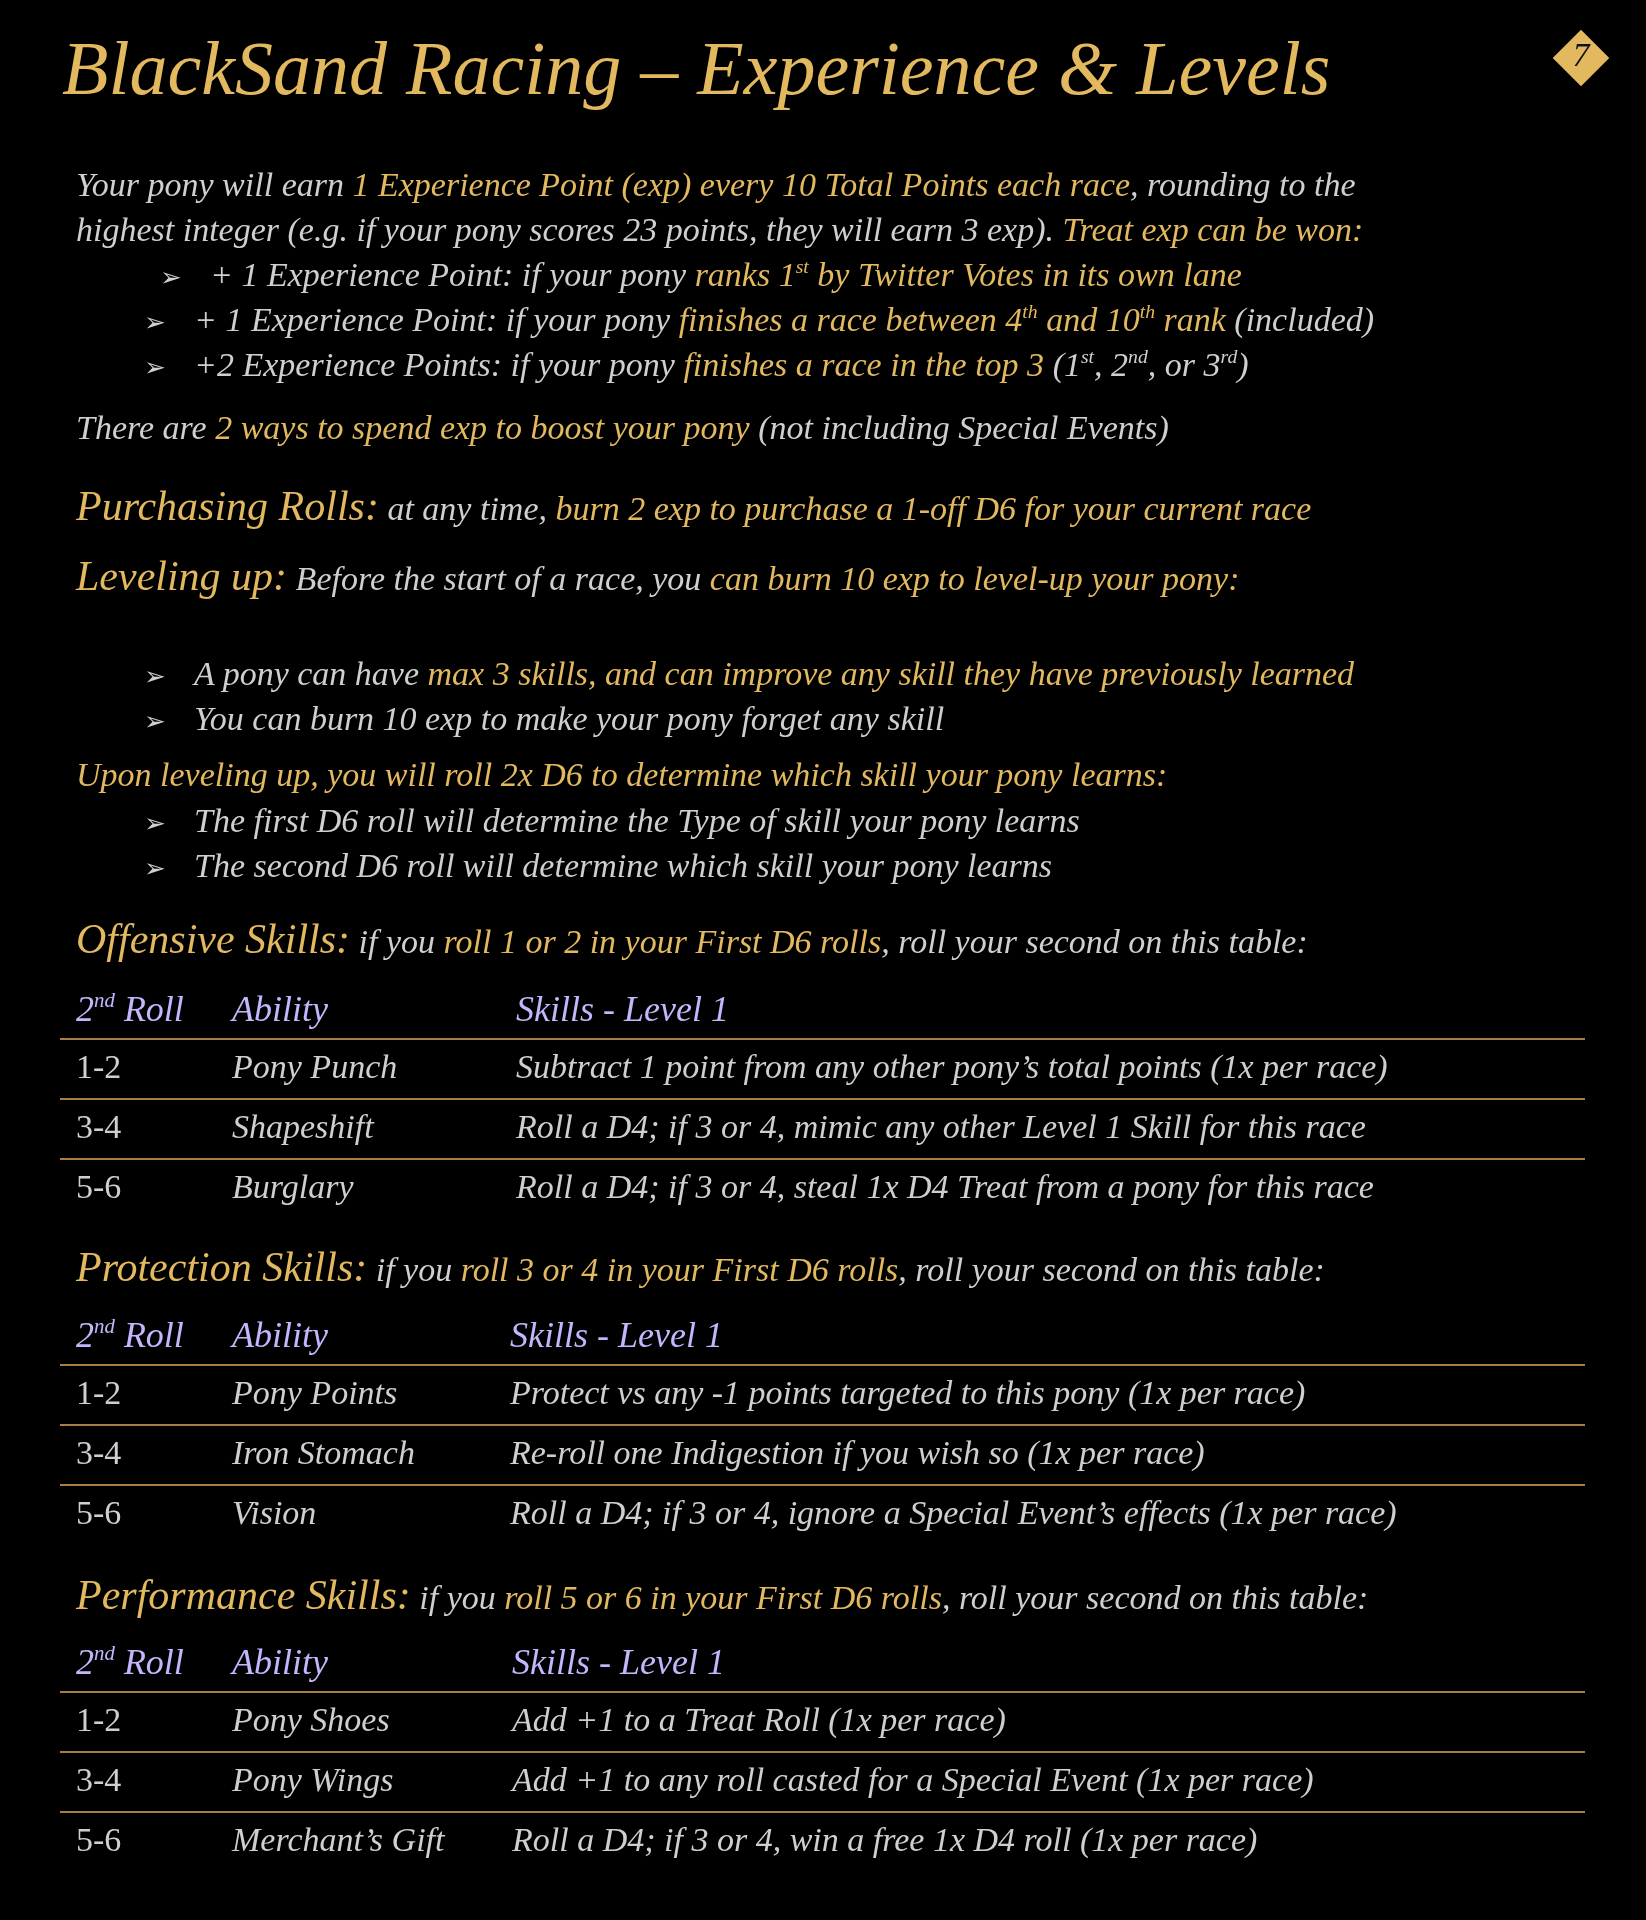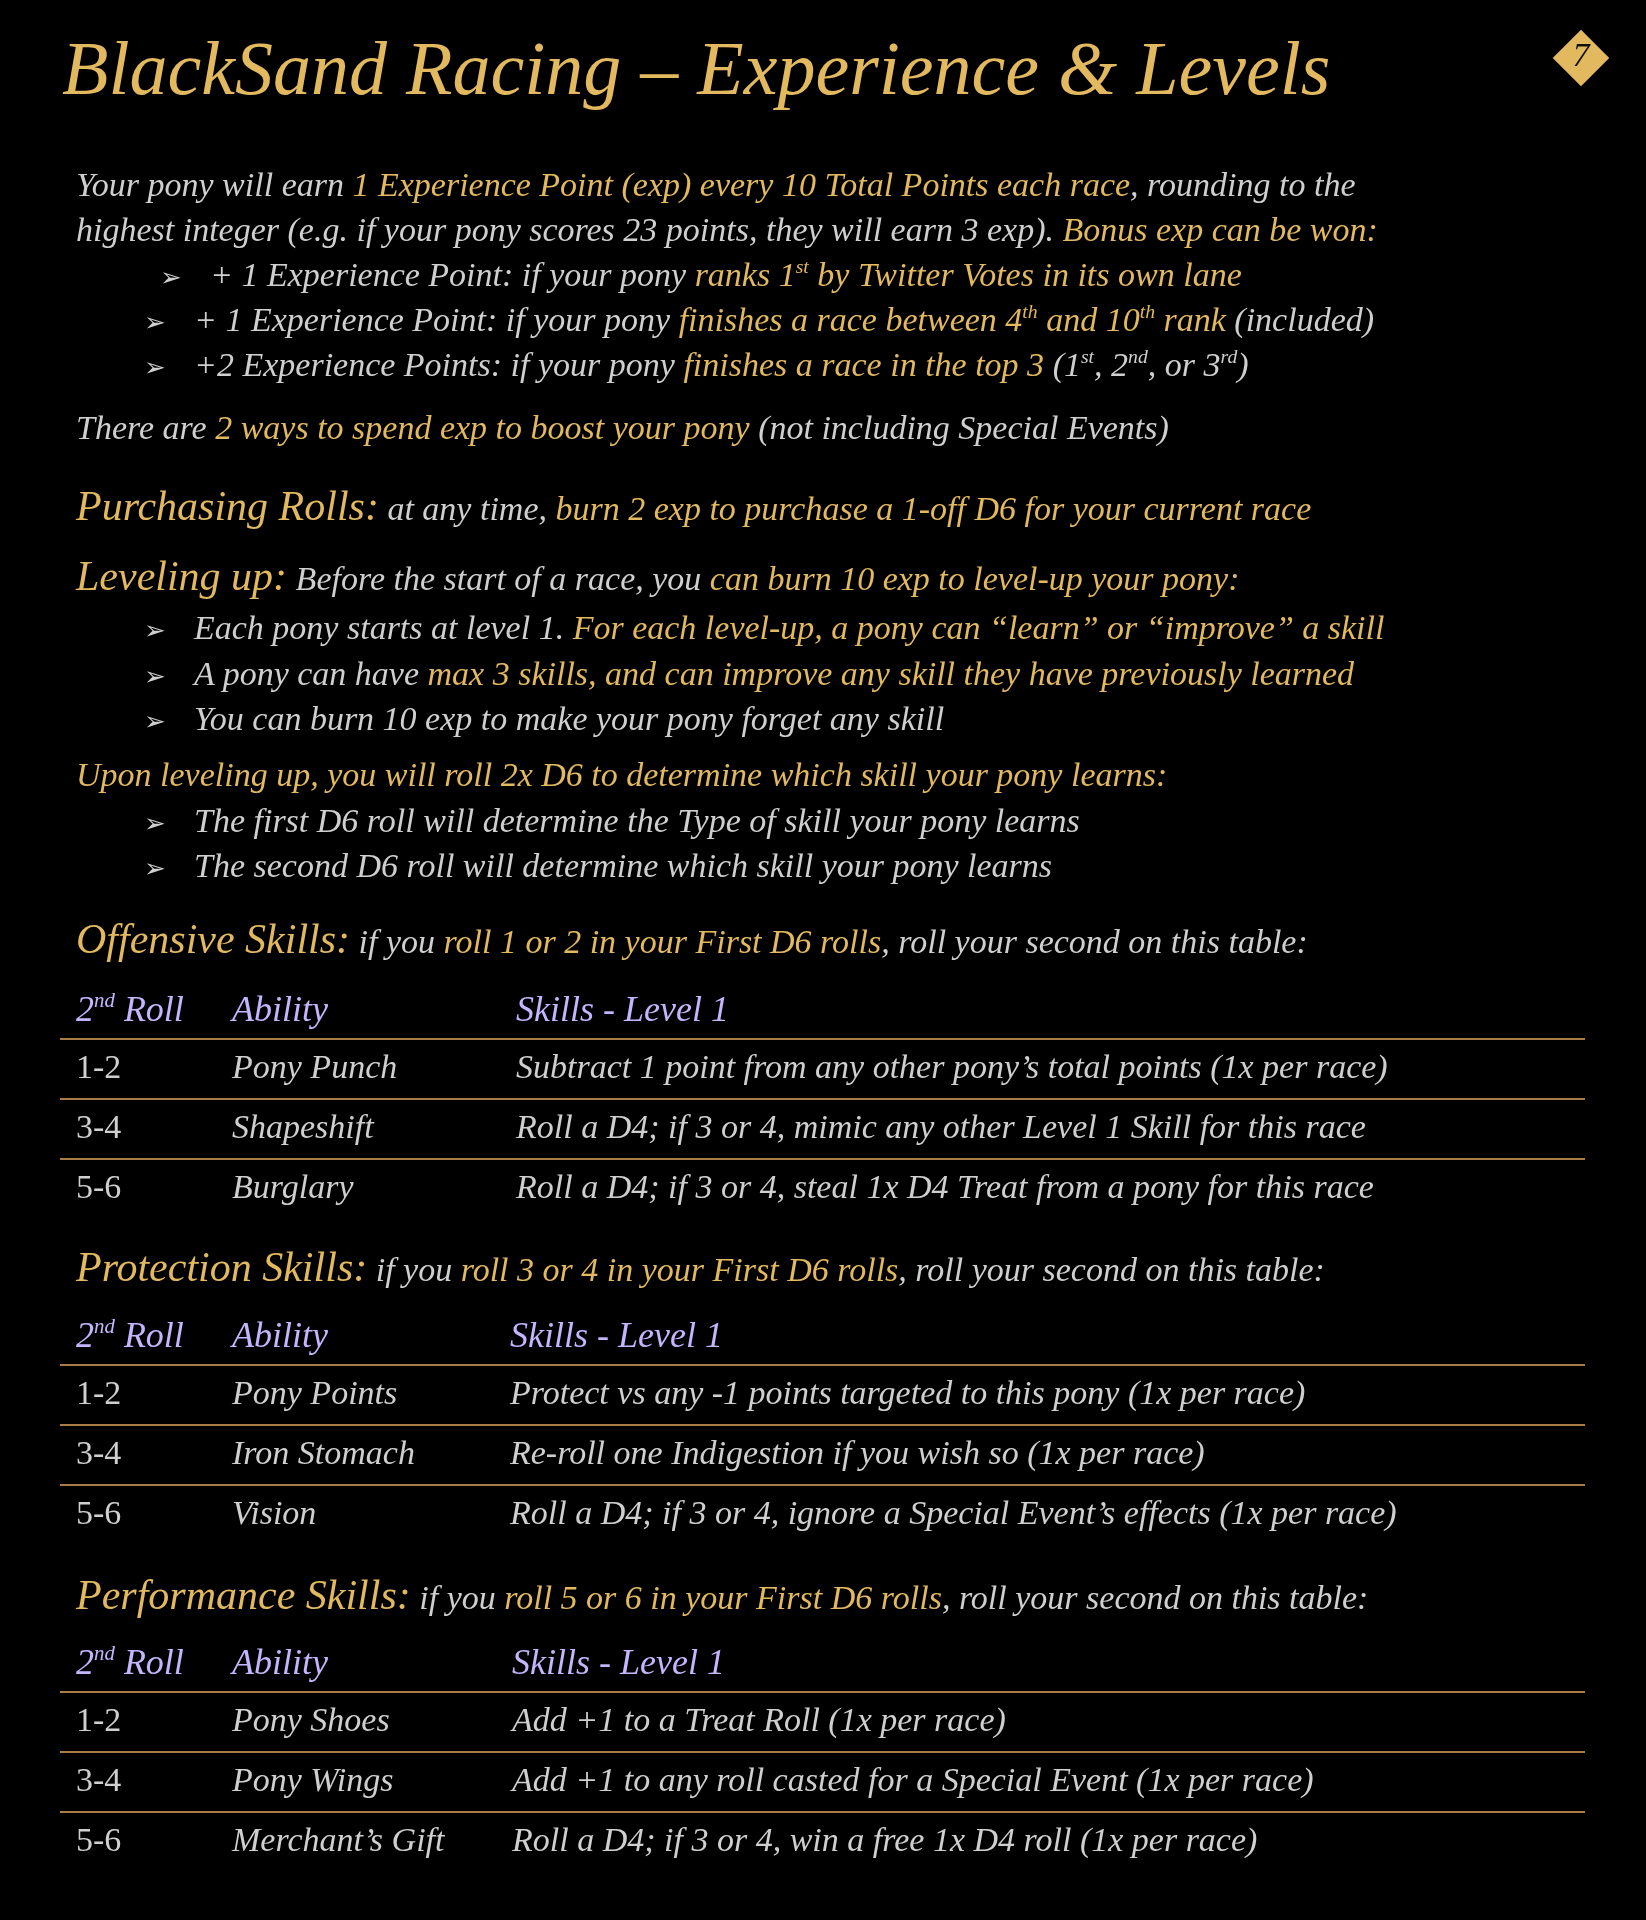--- a/index.html
+++ b/index.html
@@ -81,21 +81,21 @@
   <div class="title">BlackSand Racing – Experience &amp; Levels</div>
   <div class="page-badge">
     <div class="diamond"></div>
     <div class="num">7</div>
   </div>
 
   <div class="para" style="top:162px;">
     <span class="gray">Your pony will earn </span><span class="gold">1 Experience Point (exp) every 10 Total Points each race</span><span class="gray">, rounding to the</span>
   </div>
   <div class="para" style="top:207px;">
-    <span class="gray">highest integer (e.g. if your pony scores 23 points, they will earn 3 exp). </span><span class="gold">Bonus exp can be won:</span>
+    <span class="gray">highest integer (e.g. if your pony scores 23 points, they will earn 3 exp). </span><span class="gold">Treat exp can be won:</span>
   </div>
 
   <div class="bullet" style="top:252px;margin-left:16px;">
     <span class="arrow">➢</span><span class="gray">+ 1 Experience Point: if your pony </span><span class="gold">ranks 1</span><sup class="gold">st</sup><span class="gold"> by Twitter Votes in its own lane</span>
   </div>
   <div class="bullet" style="top:297px;">
     <span class="arrow">➢</span><span class="gray">+ 1 Experience Point: if your pony </span><span class="gold">finishes a race between 4</span><sup class="gold">th</sup><span class="gold"> and 10</span><sup class="gold">th</sup><span class="gold"> rank</span><span class="gray"> (included)</span>
   </div>
   <div class="bullet" style="top:342px;">
     <span class="arrow">➢</span><span class="gray">+2 Experience Points: if your pony </span><span class="gold">finishes a race in the top 3</span><span class="gray"> (1</span><sup class="gray">st</sup><span class="gray">, 2</span><sup class="gray">nd</sup><span class="gray">, or 3</span><sup class="gray">rd</sup><span class="gray">)</span>
@@ -106,23 +106,20 @@
   </div>
 
   <div class="heading" style="top:482px;">
     <span class="h">Purchasing Rolls:</span><span class="gray"> at any time, </span><span class="gold">burn 2 exp to purchase a 1-off D6 for your current race</span>
   </div>
 
   <div class="heading" style="top:552px;text-align:center;">
     <span class="h">Leveling up:</span><span class="gray"> Before the start of a race, you </span><span class="gold">can burn 10 exp to level-up your pony:</span>
   </div>
 
-  <div class="bullet" style="top:605px;">
-    <span class="arrow">➢</span><span class="gray">Each pony starts at level 1. </span><span class="gold">For each level-up, a pony can “learn” or “improve” a skill</span>
-  </div>
   <div class="bullet" style="top:651px;">
     <span class="arrow">➢</span><span class="gray">A pony can have </span><span class="gold">max 3 skills, and can improve any skill they have previously learned</span>
   </div>
   <div class="bullet" style="top:696px;">
     <span class="arrow">➢</span><span class="gray">You can burn 10 exp to make your pony forget any skill</span>
   </div>
 
   <div class="para gold" style="top:752px;">Upon leveling up, you will roll 2x D6 to determine which skill your pony learns:</div>
   <div class="bullet" style="top:798px;">
     <span class="arrow">➢</span><span class="gray">The first D6 roll will determine the Type of skill your pony learns</span>

